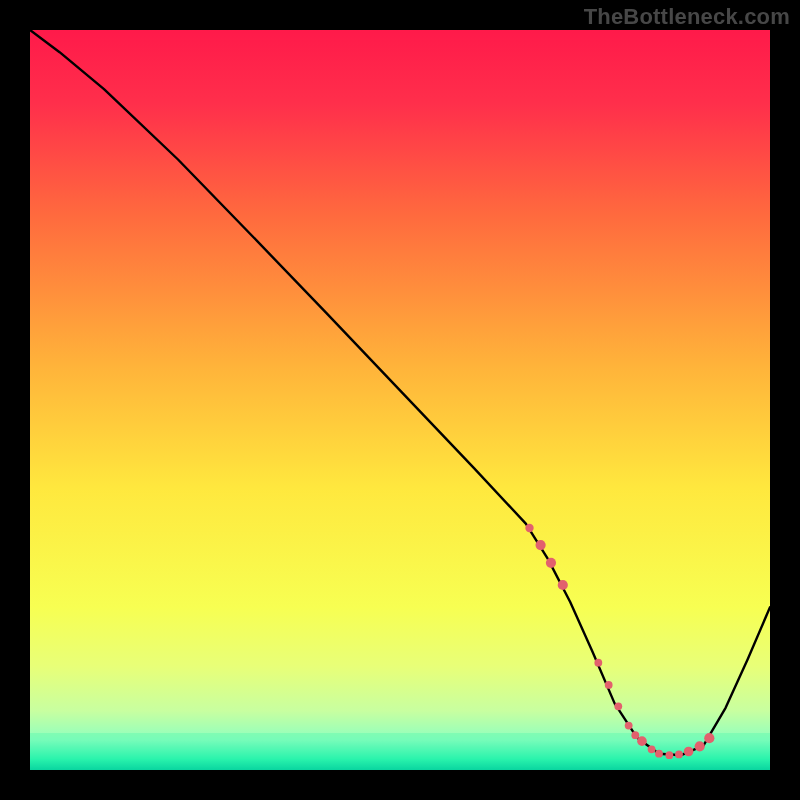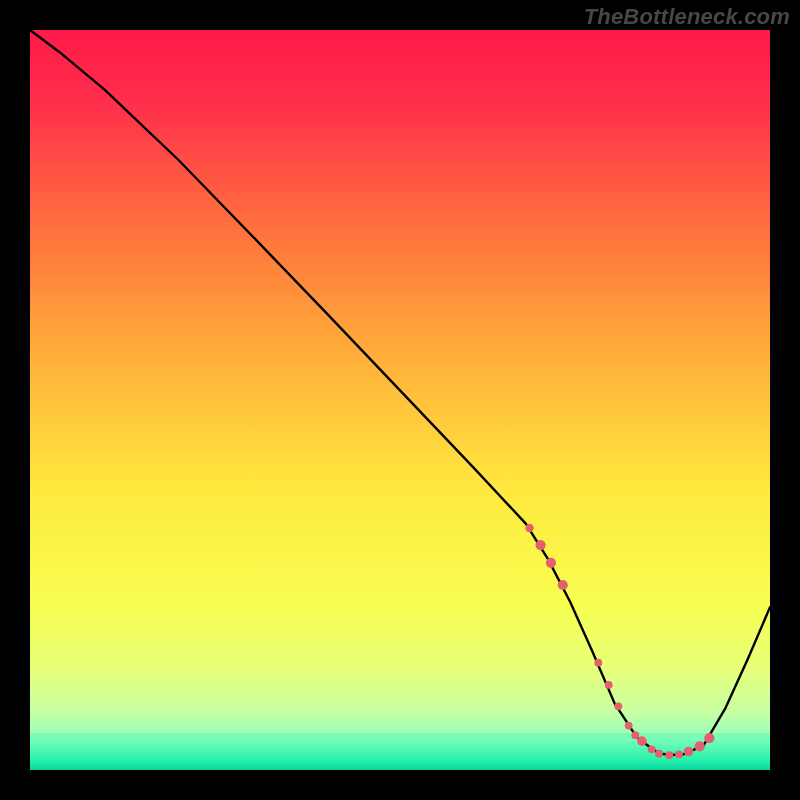--- a/index.html
+++ b/index.html
@@ -18,21 +18,20 @@
     background: #000;
   }
   .watermark {
     position: absolute;
     top: 4px;
     right: 10px;
     font-size: 22px;
     font-weight: 600;
     color: #474747;
     letter-spacing: 0.2px;
-    font-style: italic;
   }
   .plot-frame {
     position: absolute;
     left: 30px;
     top: 30px;
     width: 740px;
     height: 740px;
   }
   svg {
     display: block;

